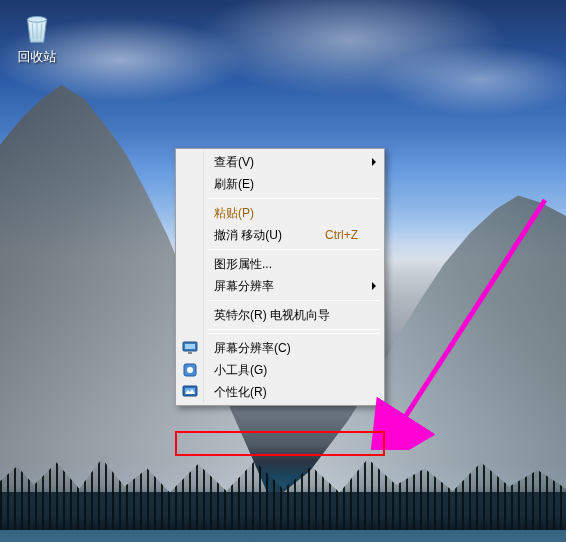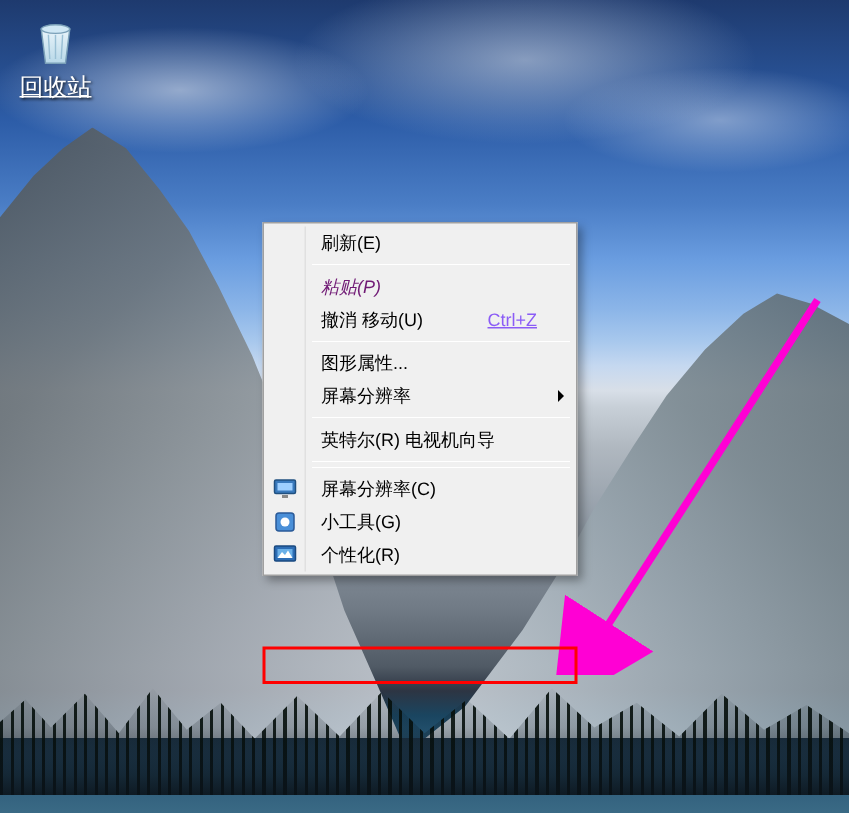--- a/index.html
+++ b/index.html
@@ -79,21 +79,21 @@
       color: #fff;
       text-shadow: 1px 1px 2px rgba(0,0,0,0.8);
       cursor: pointer;
     }
     .recycle-bin {
       width: 38px; height: 38px;
       margin: 0 auto 2px;
       position: relative;
     }
     .recycle-bin svg { width: 100%; height: 100%; }
-    .desktop-icon-label { font-size: 16px; text-decoration: underline; }
+    .desktop-icon-label { font-size: 13px; }
     
     .context-menu {
       position: absolute;
       top: 148px; left: 175px;
       width: 210px;
       background: #f0f0f0;
       border: 1px solid #a0a0a0;
       box-shadow: 3px 3px 6px rgba(0,0,0,0.35);
       padding: 2px;
       z-index: 10;
@@ -111,27 +111,26 @@
     }
     .menu-item {
       position: relative;
       height: 22px;
       line-height: 22px;
       padding: 0 20px 0 8px;
       color: #000;
       white-space: nowrap;
       cursor: default;
     }
-    .menu-item.disabled { color: #701a75; font-style: italic; }
+    .menu-item.disabled { color: #a16207; }
     .menu-item .shortcut {
       position: absolute;
       right: 24px;
       top: 0;
-      color: #8b5cf6;
-      text-decoration: underline;
+      color: #a16207;
     }
     .menu-item .submenu-arrow {
       position: absolute;
       right: 6px; top: 7px;
       width: 0; height: 0;
       border-top: 4px solid transparent;
       border-bottom: 4px solid transparent;
       border-left: 4px solid #000;
     }
     .menu-sep {
@@ -189,20 +188,24 @@
     </svg>
   </div>
   <div class="desktop-icon-label">回收站</div>
 </div>
 
 <div class="context-menu">
   <div class="menu-inner">
     <div class="menu-iconstrip"></div>
 
     <div class="menu-item">
+      <span>查看(V)</span>
+      <span class="submenu-arrow"></span>
+    </div>
+    <div class="menu-item">
       <span>刷新(E)</span>
     </div>
 
     <div class="menu-sep"></div>
 
     <div class="menu-item disabled">
       <span>粘贴(P)</span>
     </div>
     <div class="menu-item">
       <span>撤消 移动(U)</span>

